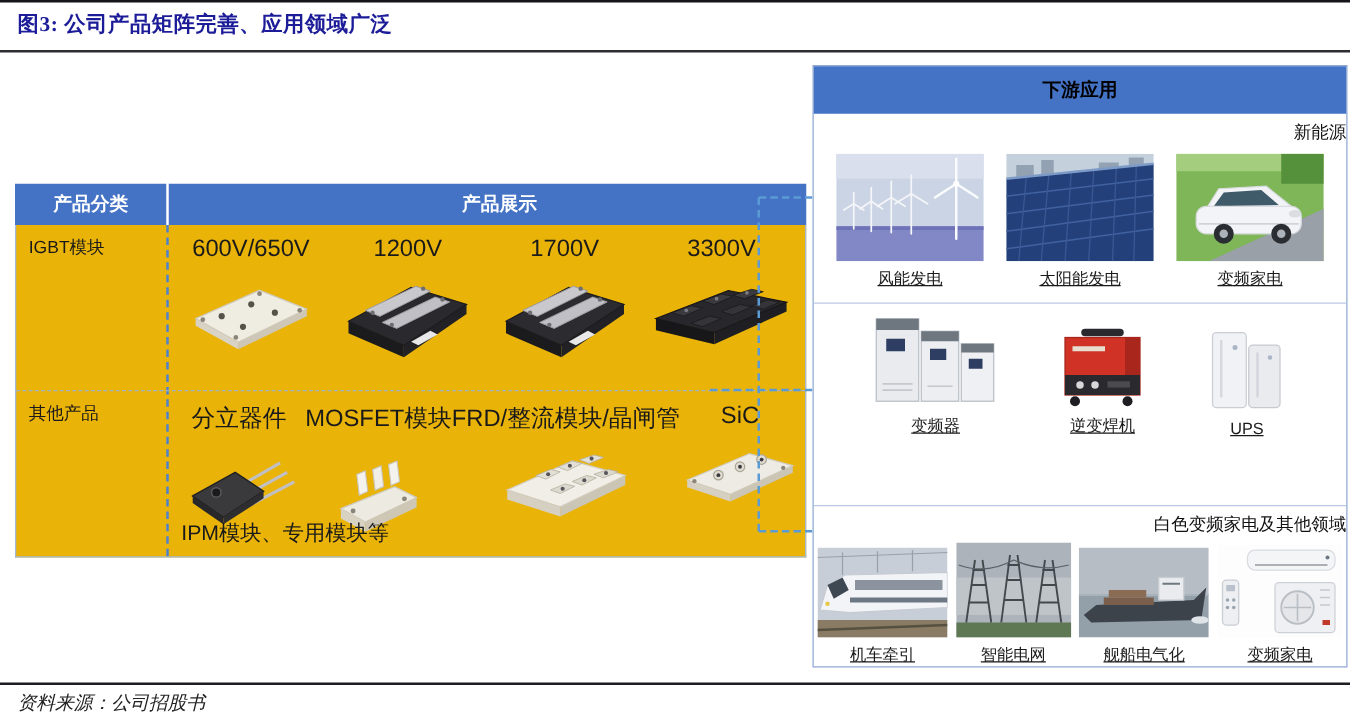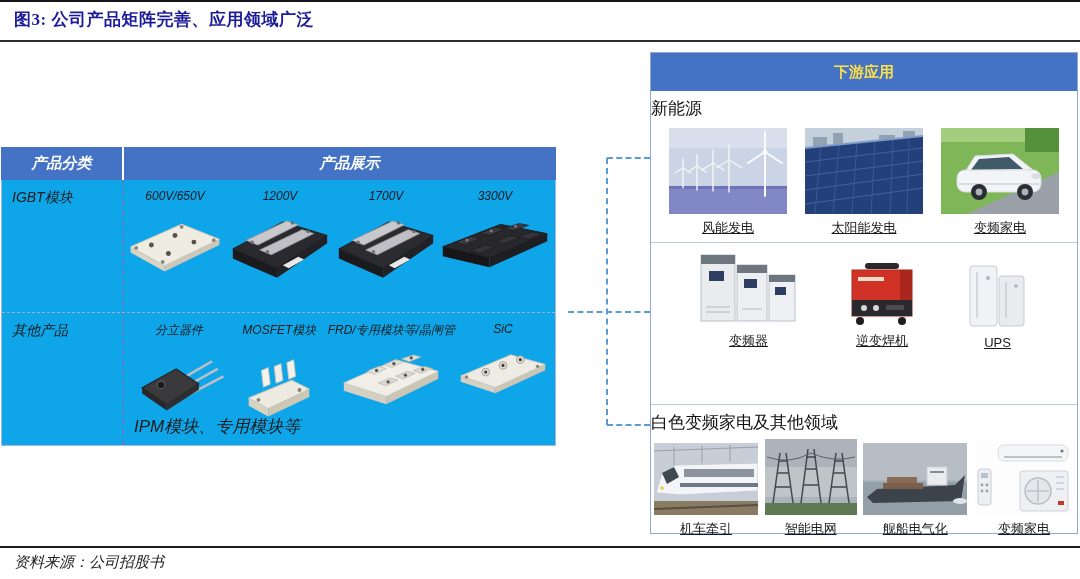--- a/index.html
+++ b/index.html
@@ -13,57 +13,57 @@
   
   .top-border{left:0;top:0;width:1080px;height:2px;background:#15151a;}
   .fig-title{left:14px;top:8px;font-family:"Liberation Serif","DejaVu Serif",serif;
     font-weight:bold;font-size:17px;color:#1c1c99;letter-spacing:.5px;}
   .title-rule{left:0;top:40px;width:1080px;height:0;border-top:2px solid #2d2d33;}
   .source-rule{left:0;top:546px;width:1080px;height:0;border-top:2px solid #1d1d22;}
   .source-text{left:14px;top:553px;font-family:"Liberation Serif","DejaVu Serif",serif;
     font-style:italic;font-size:15px;color:#222;}
 
   
-  .ptable{left:1px;top:147px;width:555px;height:300px;font-style:italic;}
+  .ptable{left:12px;top:147px;width:633px;height:300px;}
   .ptable-header{display:flex;height:33px;}
   .ptable-header .hc{background:#4472C4;color:#fff;font-weight:bold;font-size:15px;
     display:flex;align-items:center;justify-content:center;}
   .hc.c1{width:121px;}
   .hc.c2{flex:1;margin-left:2px;padding-left:19px;}
-  .ptable-body{position:relative;height:265px;border:1px solid #a3b9d9;border-top:none;background:#0ea5e9;}
+  .ptable-body{position:relative;height:265px;border:1px solid #a3b9d9;border-top:none;background:#eab308;}
   .vdash{position:absolute;left:120px;top:0;bottom:0;border-left:2px dashed #4f82ce;}
   .rowdiv{position:absolute;left:0;right:0;top:132px;border-top:1px dashed #9fb0c8;}
   .trow{position:absolute;left:0;right:0;display:flex;}
   .trow.r1{top:0;height:132px;}
   .trow.r2{top:133px;bottom:0;}
   .cat-cell{width:121px;padding:9px 4px 0 10px;font-size:14px;box-sizing:border-box;}
   .row-content{flex:1;display:flex;padding:0 4px;}
   .pcell{display:flex;flex-direction:column;align-items:center;}
   .r1 .pcell{flex:1 1 25%;}
   .r2 .pcell.w1{flex:1 1 24%;} .r2 .pcell.w2{flex:1 1 26%;gap:11px;}
   .r2 .pcell.w3{flex:1 1 34%;} .r2 .pcell.w4{flex:1 1 16%;}
-  .pcell .plabel{margin-top:9px;font-size:12px;color:#1a1a1a;white-space:nowrap;}
+  .pcell .plabel{margin-top:9px;font-size:19px;color:#1a1a1a;white-space:nowrap;}
   .pcell .pimg{margin-top:6px;}
   .row-note{position:absolute;left:132px;bottom:7px;font-size:17px;color:#1a1a1a;}
   .conn-v{left:606px;top:158px;height:267px;width:0;border-left:2px dashed #5b9bd5;}
   .conn-h{height:0;border-top:2px dashed #5b9bd5;}
   .conn-top{left:607px;top:157px;width:43px;}
   .conn-mid{left:568px;top:311px;width:82px;}
   .conn-bot{left:607px;top:424px;width:43px;}
 
   
   .dpanel{left:650px;top:52px;width:428px;height:482px;border:1px solid #8fa9d2;
     box-sizing:border-box;background:#fff;}
-  .dpanel-header{height:38px;background:#4472C4;color:#fde047;font-weight:bold;font-size:15px;
+  .dpanel-header{height:38px;background:#4472C4;color:#000000;font-weight:bold;font-size:15px;
     display:flex;align-items:center;justify-content:center;}
   .dsec{position:relative;}
   .dsec.s1{height:151px;border-bottom:1px solid #bacce4;}
   .dsec.s2{height:155px;border-bottom:1px solid #bacce4;}
   .dsec.s3{height:135px;}
-  .dsec-title{text-align:left;font-size:17px;padding-top:6px;color:#111;}
+  .dsec-title{text-align:right;font-size:14px;padding-top:6px;color:#111;}
   .ditems{display:flex;align-items:flex-end;}
   .s1 .ditems{justify-content:space-evenly;margin-top:8px;}
   .s2 .ditems{justify-content:space-evenly;margin-top:6px;}
   .s3 .ditems{justify-content:space-between;margin-top:5px;padding:0 3px;}
   .ditem{display:flex;flex-direction:column;align-items:center;}
   .ditem .dlabel{margin-top:5px;font-size:13px;color:#1a1a1a;white-space:nowrap;text-decoration:underline;}
   .ph{display:block;}
 </style>
 </head>
 <body>
@@ -172,21 +172,21 @@
             <polygon points="40,10 47,7 49,24 42,27" fill="#f0eee7" stroke="#c9c3b4" stroke-width="0.9"></polygon>
             <polygon points="53,6 60,3 62,20 55,23" fill="#f4f2ec" stroke="#c9c3b4" stroke-width="0.9"></polygon>
             <polygon points="14,42 58,24 76,33 34,53" fill="#edeae1" stroke="#cfc9ba" stroke-width="1"></polygon>
             <polygon points="14,42 34,53 34,61 14,50" fill="#d8d2c3"></polygon>
             <polygon points="34,53 76,33 76,41 34,61" fill="#cec7b6"></polygon>
             <circle cx="24" cy="44" r="2" fill="#8a8578"></circle>
               <circle cx="66" cy="34" r="2" fill="#8a8578"></circle>
           </svg>
         </div>
         <div class="pcell w3">
-          <div class="plabel">FRD/专用模块等/晶闸管</div>
+          <div class="plabel">FRD/整流模块/晶闸管</div>
           <svg class="pimg" width="106" height="72" viewBox="0 0 110 72">
             <polygon points="6,46 50,60 50,52 6,38" fill="#d6d0c2"></polygon>
             <polygon points="50,60 104,34 104,26 50,52" fill="#cbc5b5"></polygon>
             <polygon points="6,38 60,14 104,26 50,52" fill="#f0eee7" stroke="#d2ccbd" stroke-width="1"></polygon>
             <g stroke="#b7b1a2" stroke-width="0.7">
               <polygon points="30,26 42,21 50,23 38,29" fill="#e2dfd6"></polygon>
               <polygon points="48,19 60,14 68,16 56,22" fill="#e2dfd6"></polygon>
               <polygon points="66,13 78,9 86,11 74,16" fill="#e2dfd6"></polygon>
               <polygon points="42,38 54,33 62,35 50,41" fill="#dcd9cf"></polygon>
               <polygon points="60,31 72,26 80,28 68,34" fill="#dcd9cf"></polygon>

